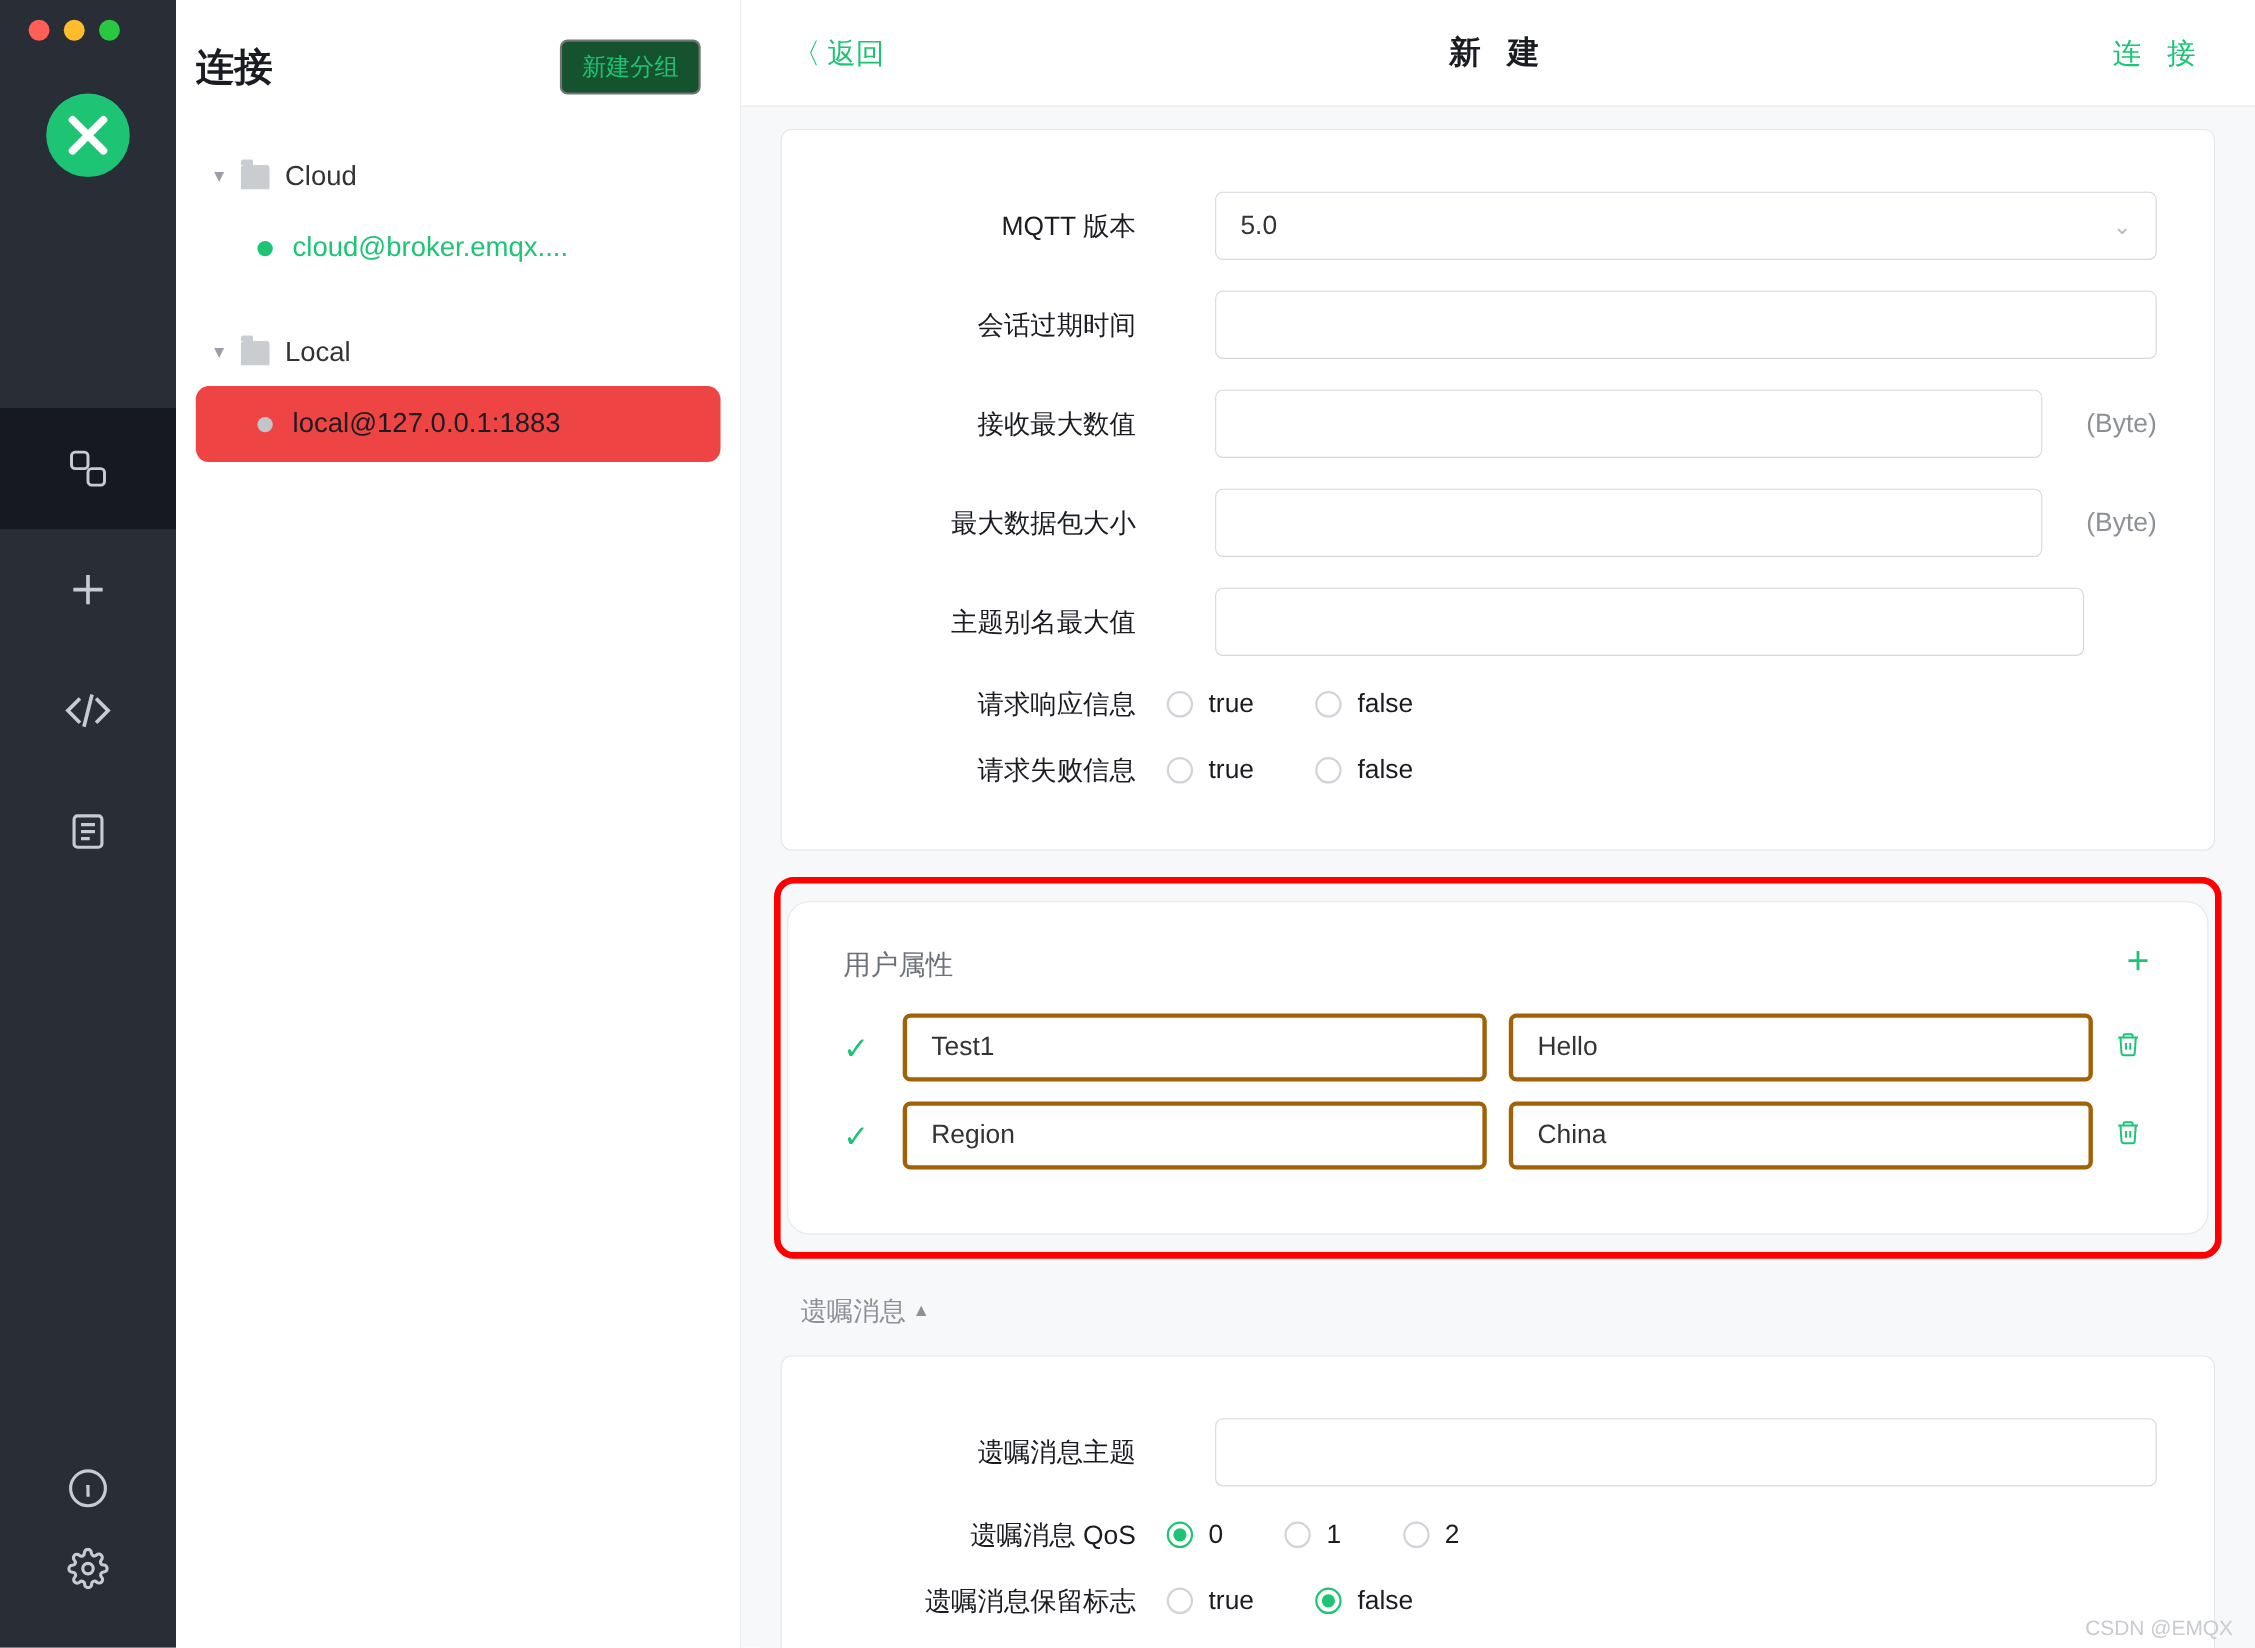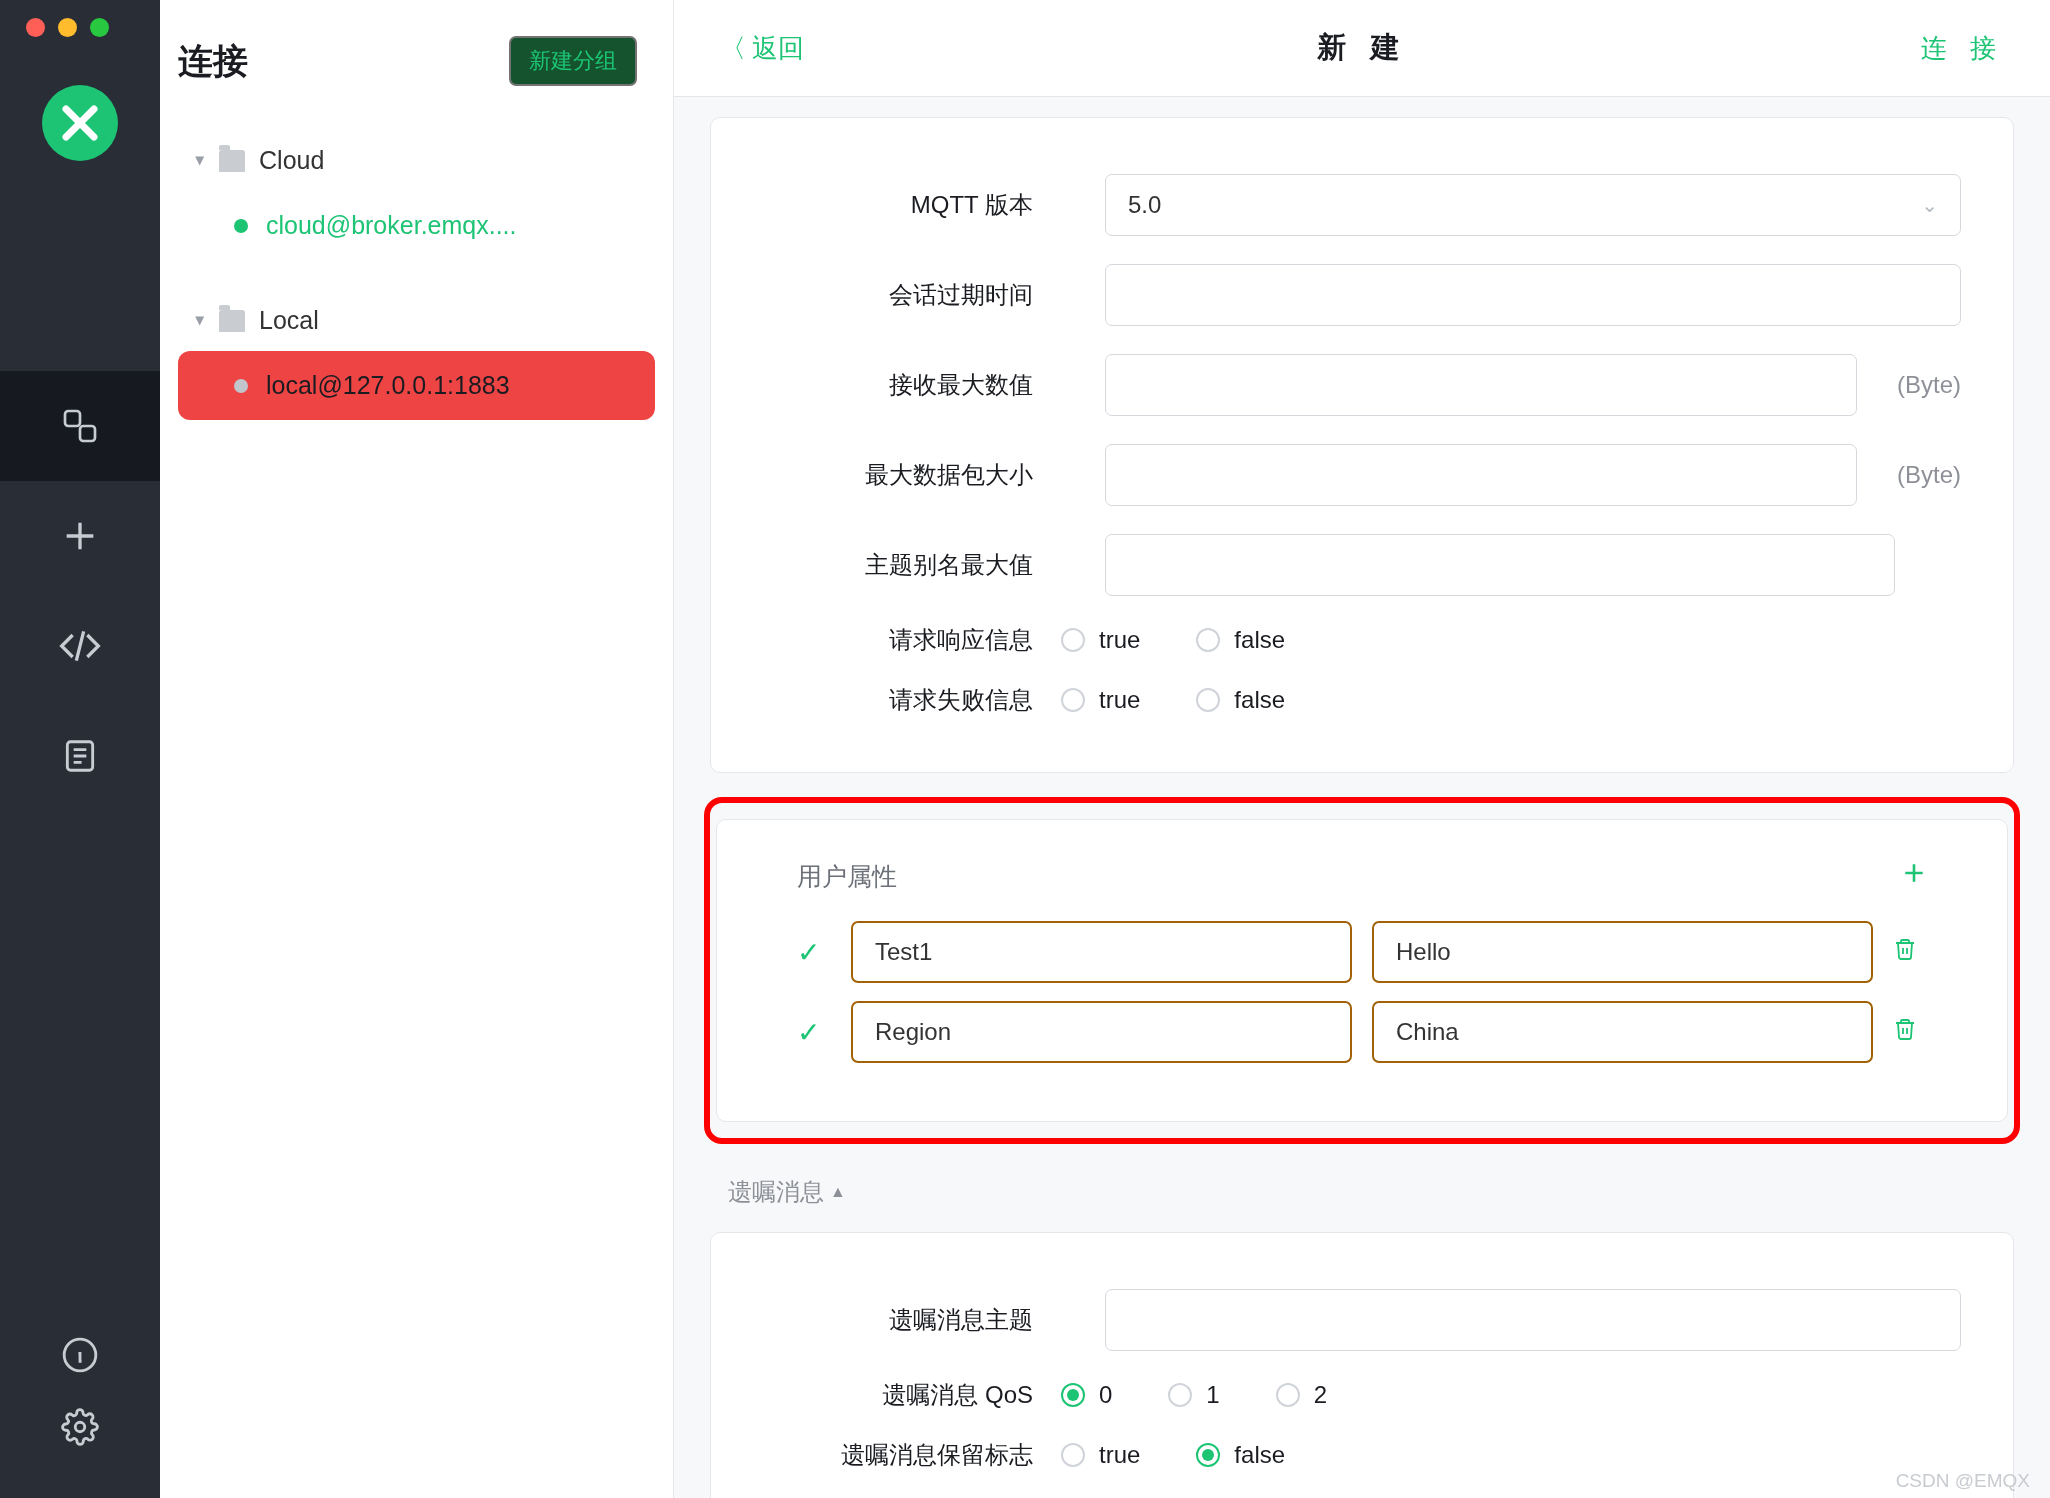--- a/index.html
+++ b/index.html
@@ -106,30 +106,30 @@
 .radio { width: 24px; height: 24px; border-radius: 50%; border: 2px solid #d0d3d9; display: flex; align-items: center; justify-content: center; }
 .radio.checked { border-color: #1cc474; }
 .radio.checked::after { content: ""; width: 12px; height: 12px; border-radius: 50%; background: #1cc474; }
 
 
 .highlight-card {
   border: 6px solid #ff0000; border-radius: 18px;
   margin: 0 30px 20px 30px; padding: 16px 6px;
 }
 .highlight-card .inner {
-  background: #fff; border: 1px solid #e5e6ea; border-radius: 10px;
-  padding: 40px 80px;
+  background: #fff; border: 1px solid #e5e6ea; border-radius: 20px;
+  padding: 40px 50px;
 }
 .up-head { display: flex; justify-content: space-between; align-items: center; margin-bottom: 28px; }
 .up-title { font-size: 25px; color: #6c7079; }
 .plus-btn { color: #1cc474; font-size: 28px; cursor: pointer; }
 .up-row { display: flex; align-items: center; gap: 20px; margin: 18px 0; }
 .check-mark { color: #1cc474; font-size: 28px; width: 34px; }
 .kv-input {
-  flex: 1; height: 62px; border: 2px solid #a16207; border-radius: 7px;
+  flex: 1; height: 62px; border: 4px solid #a16207; border-radius: 7px;
   padding: 0 22px; font-size: 24px; color: #333;
 }
 .del-btn { color: #1cc474; font-size: 26px; cursor: pointer; width: 34px; }
 
 
 .section-hdr { padding: 12px 54px 24px 54px; display: flex; align-items: center; gap: 6px; font-size: 24px; color: #8d9097; }
 .section-hdr .tri { font-size: 16px; }
 
 
 .watermark { position: absolute; bottom: 6px; right: 20px; color: #c8cbd0; font-size: 19px; }

